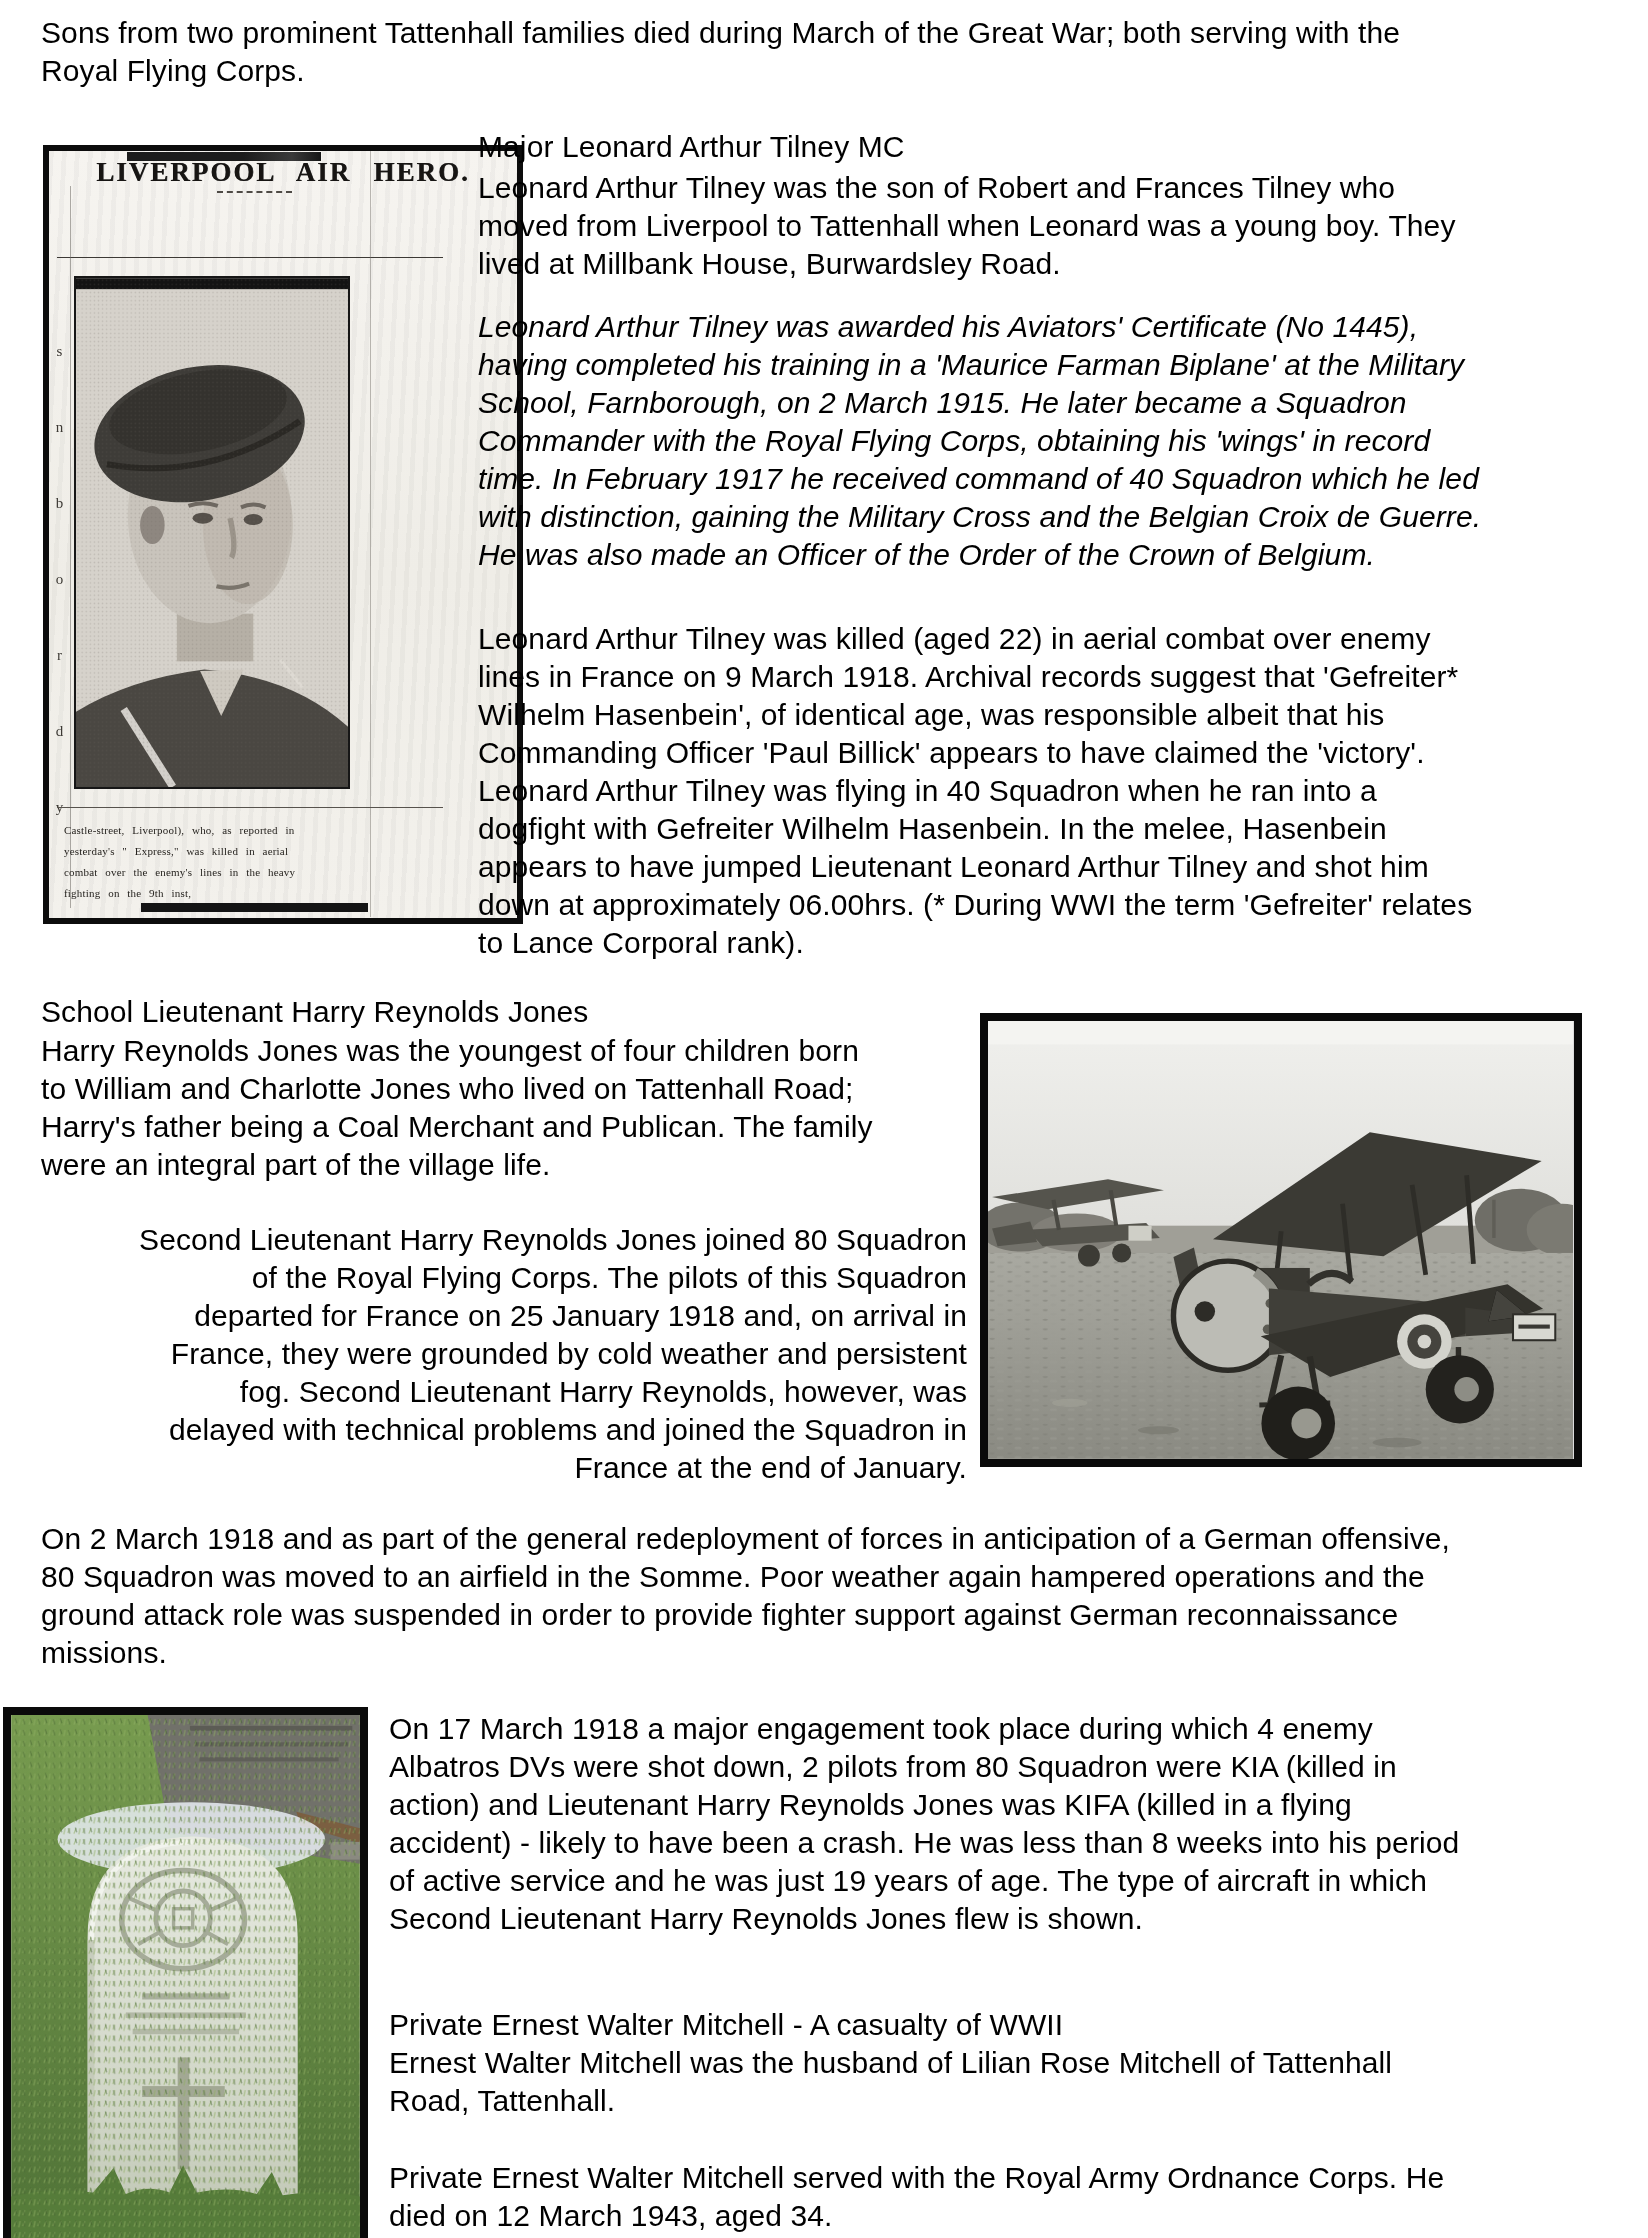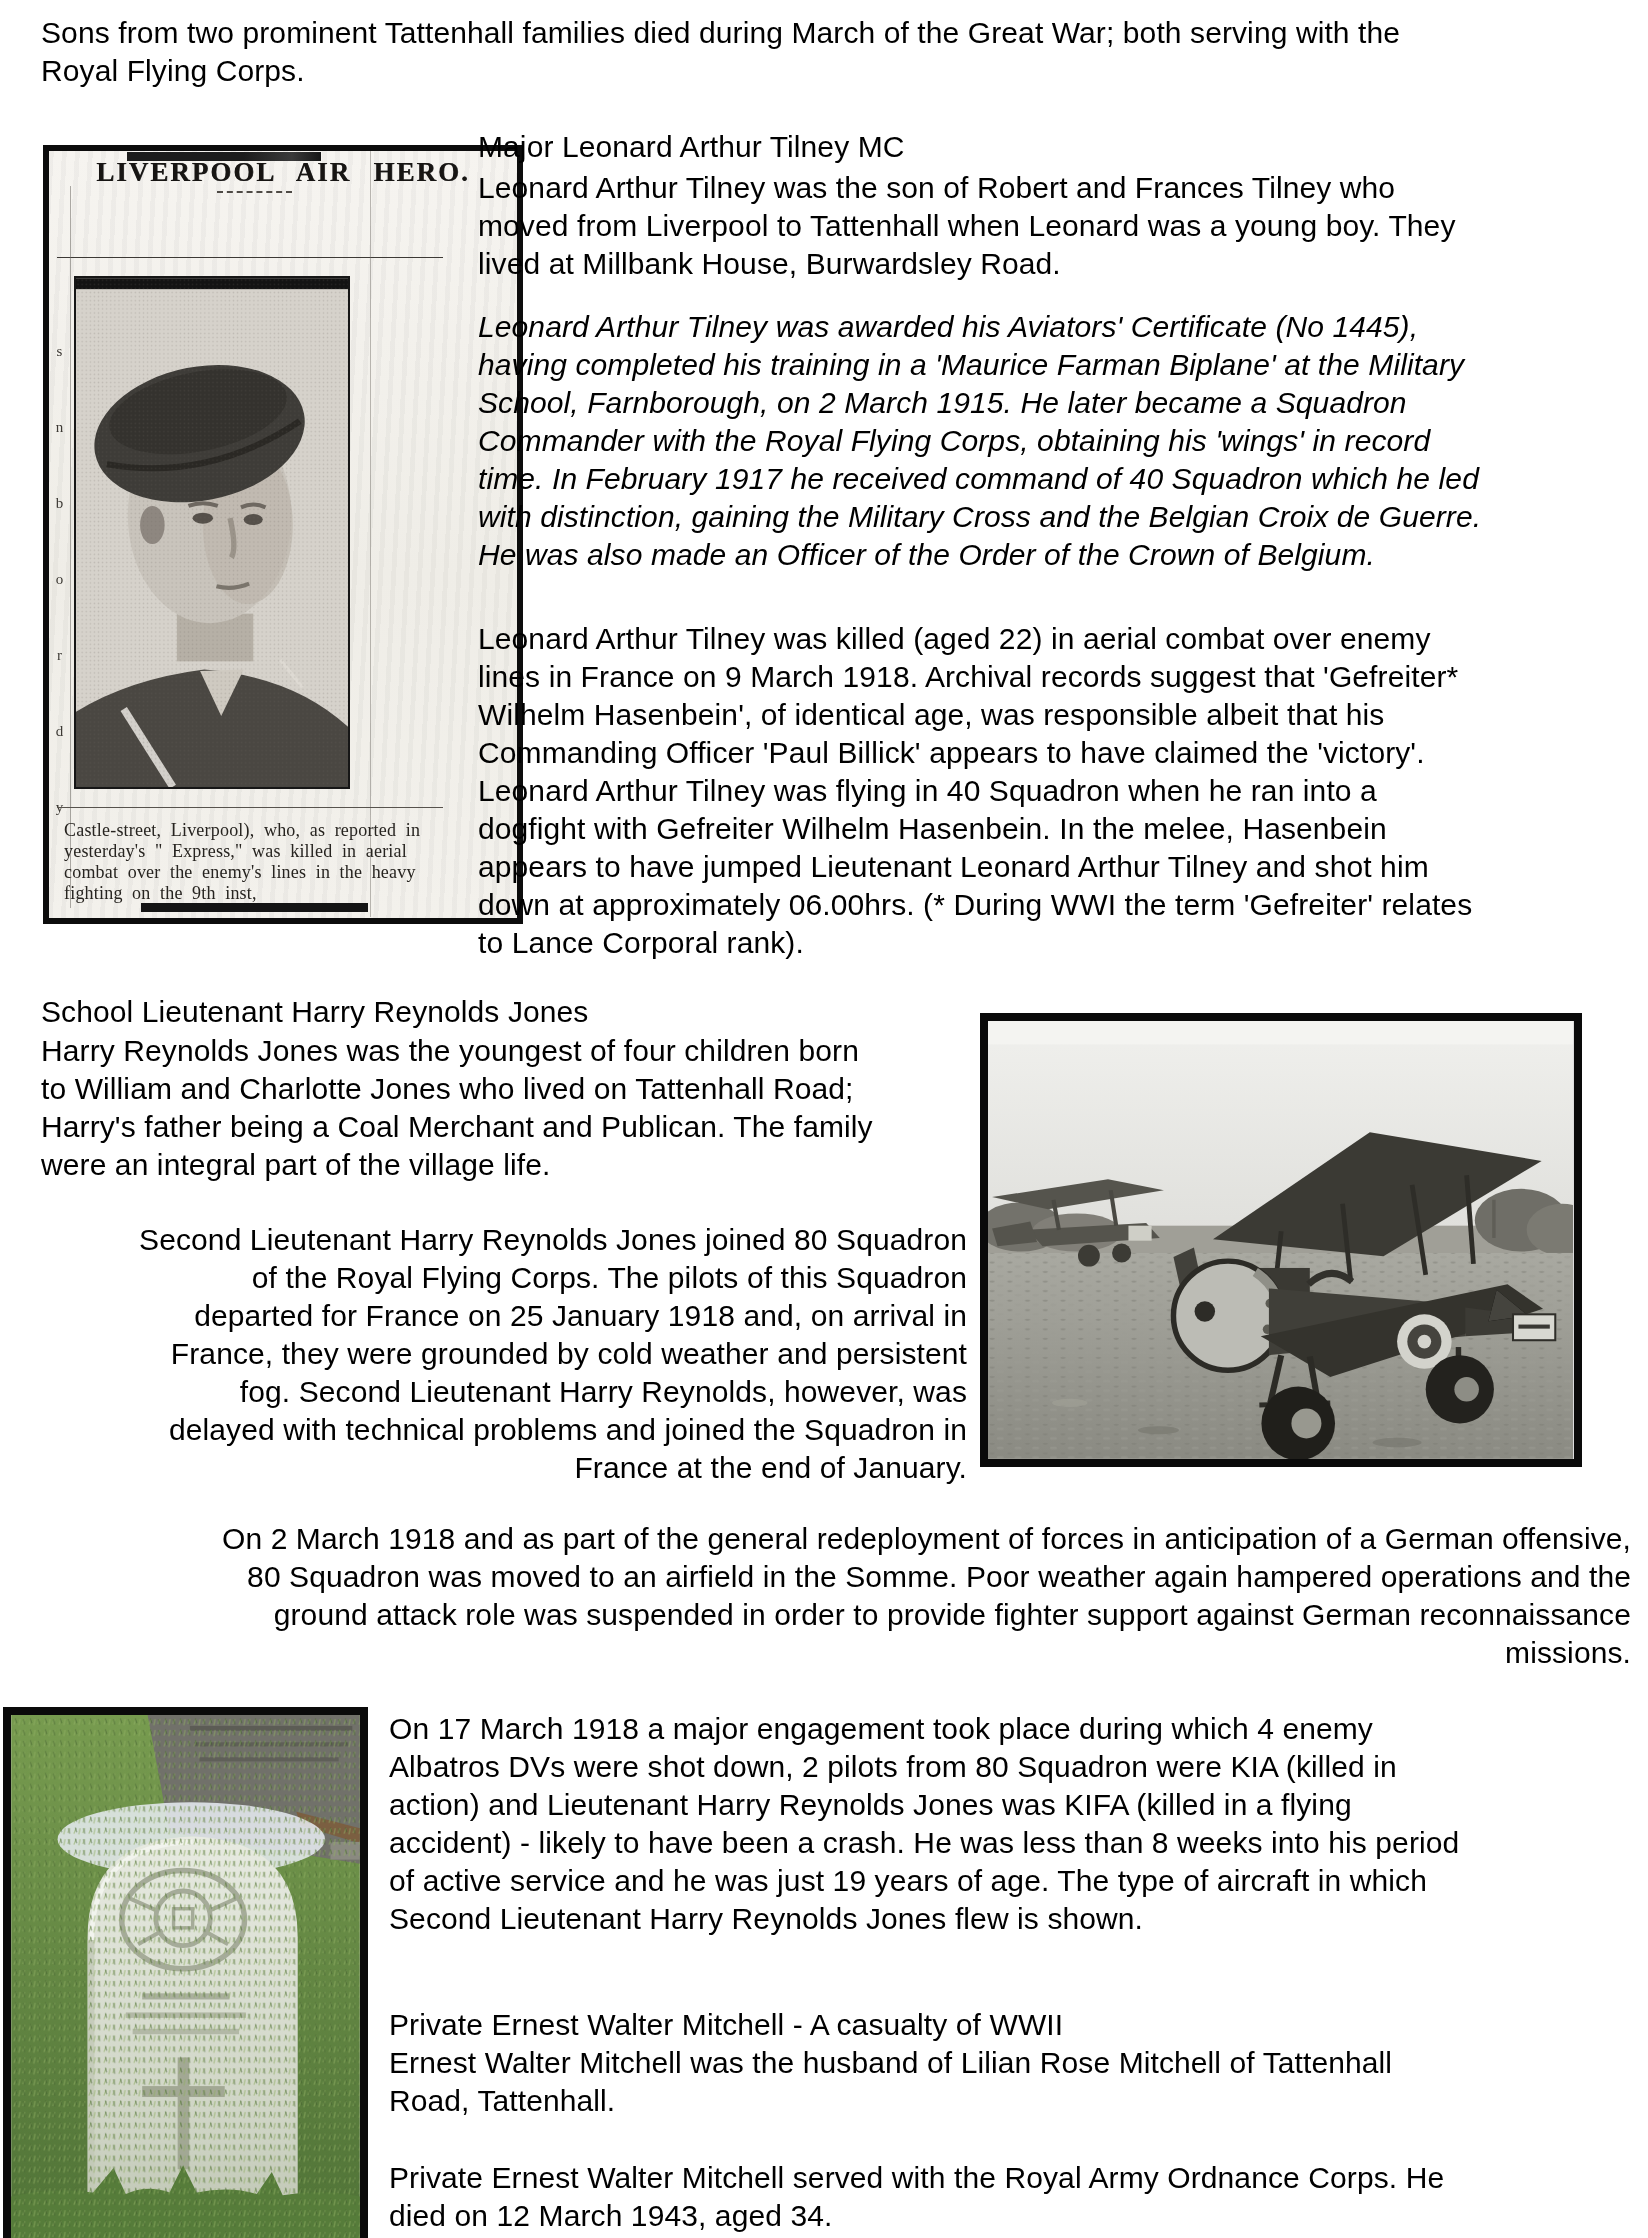--- a/index.html
+++ b/index.html
@@ -40,21 +40,21 @@
     color:#2e2b27;white-space:pre;word-spacing:5.5px;letter-spacing:0.3px;
   }
   .clip-divider{left:8.2px;top:106px;width:386px;border-top:1.4px solid #3c3935;}
   .clip-photo{
     left:25px;top:125px;width:276px;height:513px;
     background:#d6d3cd;border:2px solid #161616;box-sizing:border-box;
   }
   .clip-caption-rule{left:8.2px;top:656px;width:386px;border-top:1.4px solid #57534d;}
   .clip-caption{
     left:15px;top:669px;width:321px;
-    font-family:"Liberation Serif", serif;font-size:18px;line-height:21px;
+    font-family:"Liberation Serif", serif;font-size:11px;line-height:21px;
     color:#272420;white-space:pre;word-spacing:4.8px;letter-spacing:0.2px;
   }
   .clip-bottom-bar{left:92px;top:752px;width:227px;height:9px;background:#141414;}
   .clip-rule-left{left:20.5px;top:35px;width:1.4px;height:722px;background:#6e6a64;opacity:.55;}
   .clip-rule-right{left:321px;top:0;width:1.4px;height:766px;background:#6e6a64;opacity:.45;}
   .clip-margin-letters{
     left:1.4px;top:162px;width:18px;text-align:center;
     font-family:"Liberation Serif", serif;font-size:15px;line-height:76px;
     color:#3d3a35;white-space:pre;
   }
@@ -66,21 +66,21 @@
 
   
   .intro{left:41px;top:13.6px;width:1590px;}
   .tilney-heading{left:478px;top:128px;width:1160px;}
   .tilney-p1{left:478px;top:169px;width:1160px;}
   .tilney-p2{left:478px;top:308px;width:1160px;font-style:italic;}
   .tilney-p3{left:478px;top:620px;width:1160px;}
   .jones-heading{left:41px;top:993px;width:935px;}
   .jones-p1{left:41px;top:1032px;width:935px;}
   .jones-p2{left:32px;top:1221px;width:935px;text-align:right;}
-  .redeploy{left:41px;top:1520px;width:1590px;text-align:right;}
+  .redeploy{left:41px;top:1520px;width:1590px;}
   .march17{left:389px;top:1710px;width:1260px;}
   .mitchell-heading{left:389px;top:2006px;width:1260px;}
   .mitchell-p1{left:389px;top:2044px;width:1260px;}
   .mitchell-p2{left:389px;top:2159px;width:1260px;}
 </style>
 </head>
 <body>
 
 <div class="page">
 

